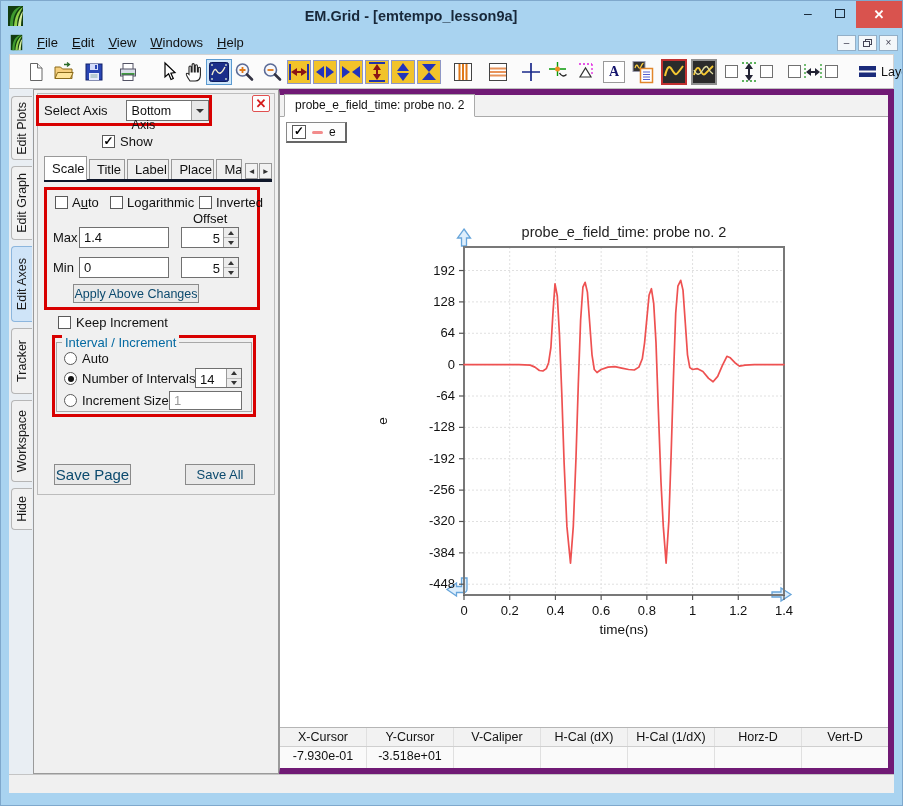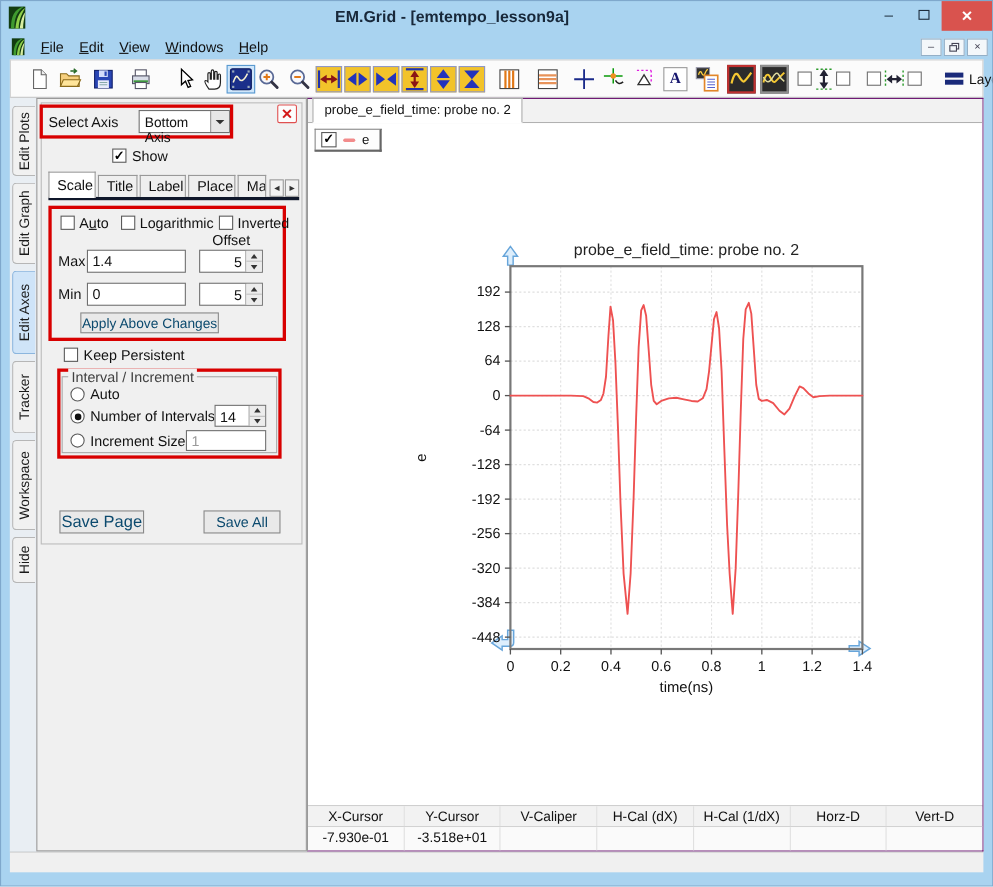--- a/index.html
+++ b/index.html
@@ -72,24 +72,24 @@
   .tinput { border:1px solid #707070; background:#fff; font-family:"Liberation Sans", sans-serif; font-size:13px; padding:0 4px; color:#111; }
   .spin { display:flex; border:1px solid #707070; background:#fff; height:21px; }
   .spin-val { flex:1; font-size:13px; text-align:right; padding:3px 3px 0 0; color:#111; }
   .spin-btns { width:15px; display:flex; flex-direction:column; border-left:1px solid #9a9a9a; }
   .spin-up,.spin-dn { flex:1; background:#ececec; display:flex; align-items:center; justify-content:center; }
   .spin-up { border-bottom:1px solid #bbb; }
   .tri-up { width:0; height:0; border-left:3px solid transparent; border-right:3px solid transparent; border-bottom:4px solid #333; }
   .tri-dn { width:0; height:0; border-left:3px solid transparent; border-right:3px solid transparent; border-top:4px solid #333; }
   .btn { border:1px solid #8a8a8a; background:#e9e9e9; font-size:12.5px; color:#0c4a6e; display:flex; align-items:center; justify-content:center; }
   .fieldset { position:absolute; border:1px solid #a8a8a8; }
-  .fieldset-legend { position:absolute; top:-8px; left:5px; background:#f0f0f0; padding:0 3px; font-size:13px; color:#404040; }
-
-  
-  .chartbox { flex:1; display:flex; flex-direction:column; background:#fff; border:1px solid #701a75; border-left:1px solid #9a9a9a; }
+  .fieldset-legend { position:absolute; top:-8px; left:5px; background:#f0f0f0; padding:0 3px; font-size:13px; color:#0369a1; }
+
+  
+  .chartbox { flex:1; display:flex; flex-direction:column; background:#fff; border:6px solid #701a75; border-left:1px solid #9a9a9a; }
   .chart-tabbar { height:22px; background:#f2f2f2; border-bottom:1px solid #aaa; display:flex; align-items:flex-end; }
   .chart-tab { background:#fff; border:1px solid #aaa; border-bottom:1px solid #fff; margin-left:4px; margin-bottom:-1px; padding:3px 10px 4px; font-size:12px; color:#111; position:relative; z-index:1; }
   .chart-canvas { position:relative; flex:1; background:#fff; overflow:hidden; }
   #plot { position:absolute; left:0; top:0; }
   .legend { position:absolute; left:6px; top:5px; height:21px; background:#fdfdfd; border:1px solid #888; border-right:2px solid #666; border-bottom:2px solid #666; display:flex; align-items:center; gap:6px; padding:0 9px 0 5px; }
   .legend-dash { width:11px; height:3px; background:#f28b8b; border-radius:2px; }
   .legend-label { font-size:12px; color:#111; }
   .grid { stroke:#e0e0e0; stroke-width:1; stroke-dasharray:2 2; }
   .frame { fill:none; stroke:#787878; stroke-width:2; }
   .tick { stroke:#555; stroke-width:1.2; }
@@ -435,21 +435,21 @@
               <span class="spin-dn">
                 <span class="tri-dn"></span>
               </span>
             </span>
         </span>
         <div class="btn" style="position:absolute;left:26px;top:94px;width:126px;height:19px">Apply Above Changes</div>
       </div>
 
       <div class="row-flex" style="position:absolute;left:24px;top:225px;gap:5px">
         <span class="cb"></span>
-        <span class="lbl">Keep Persistent</span>
+        <span class="lbl">Keep Increment</span>
       </div>
 
       <div class="redbox" style="left:18px;top:245px;width:204px;height:82px">
         <div class="fieldset" style="left:1px;top:4px;width:196px;height:70px">
           <span class="fieldset-legend">Interval / Increment</span>
           <div class="row-flex" style="position:absolute;left:7px;top:8px;gap:5px">
             <span class="radio"></span>
             <span class="lbl">Auto</span>
           </div>
           <div class="row-flex" style="position:absolute;left:7px;top:28px;gap:5px">

